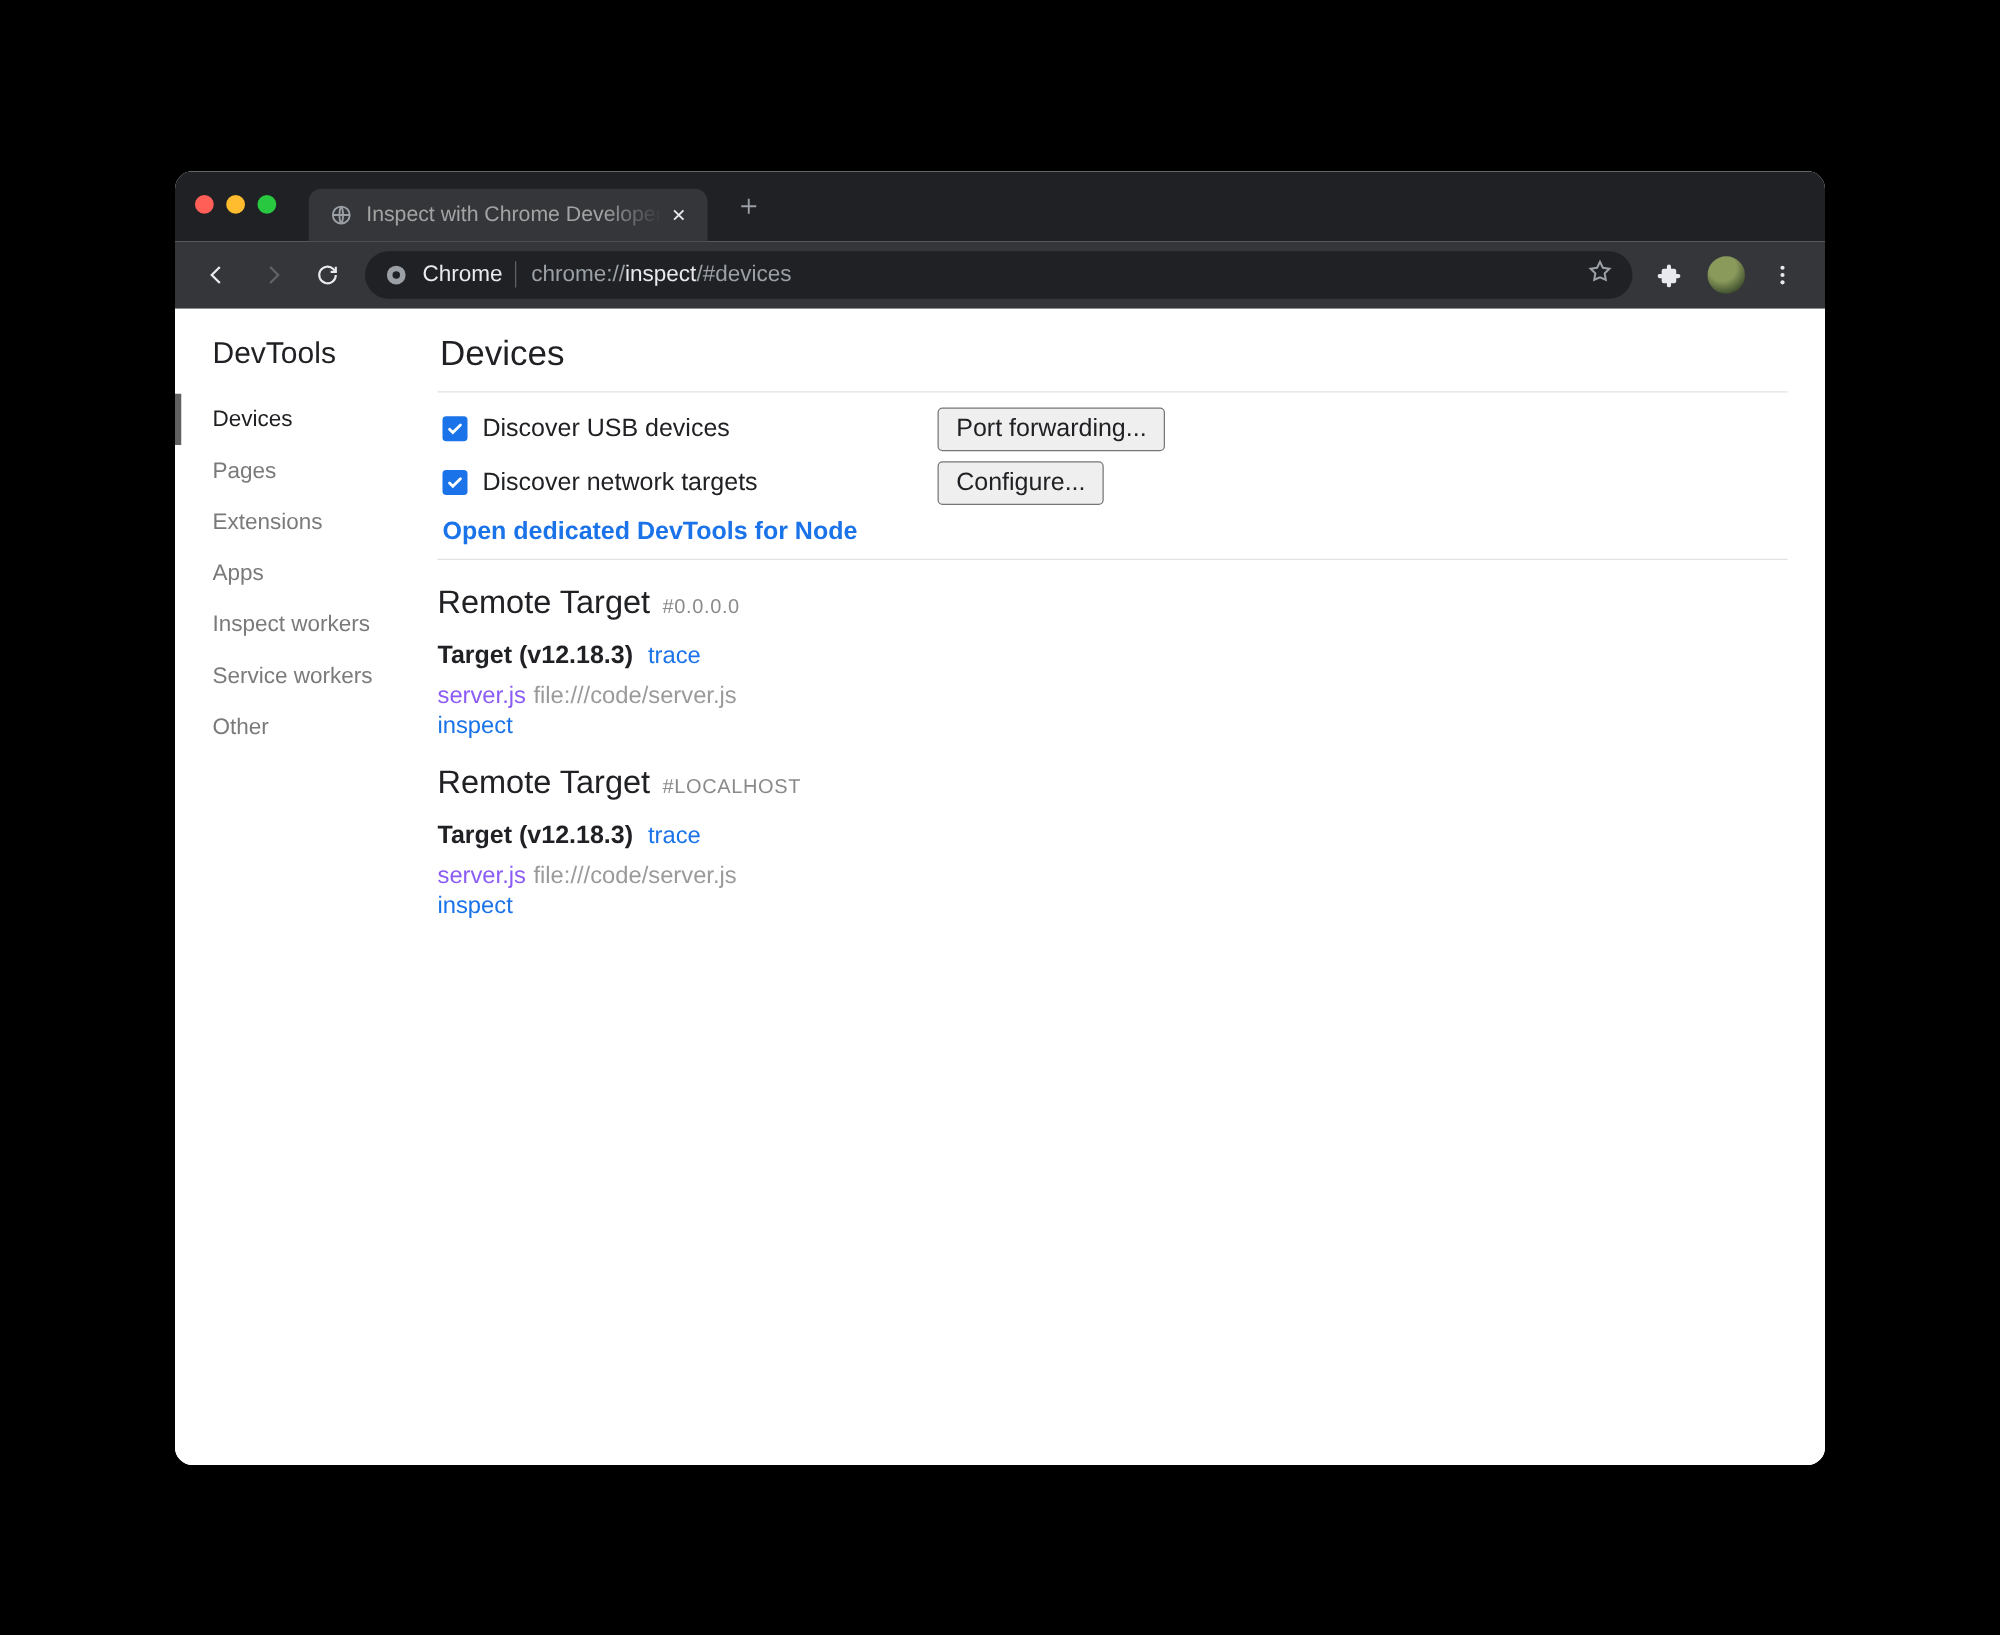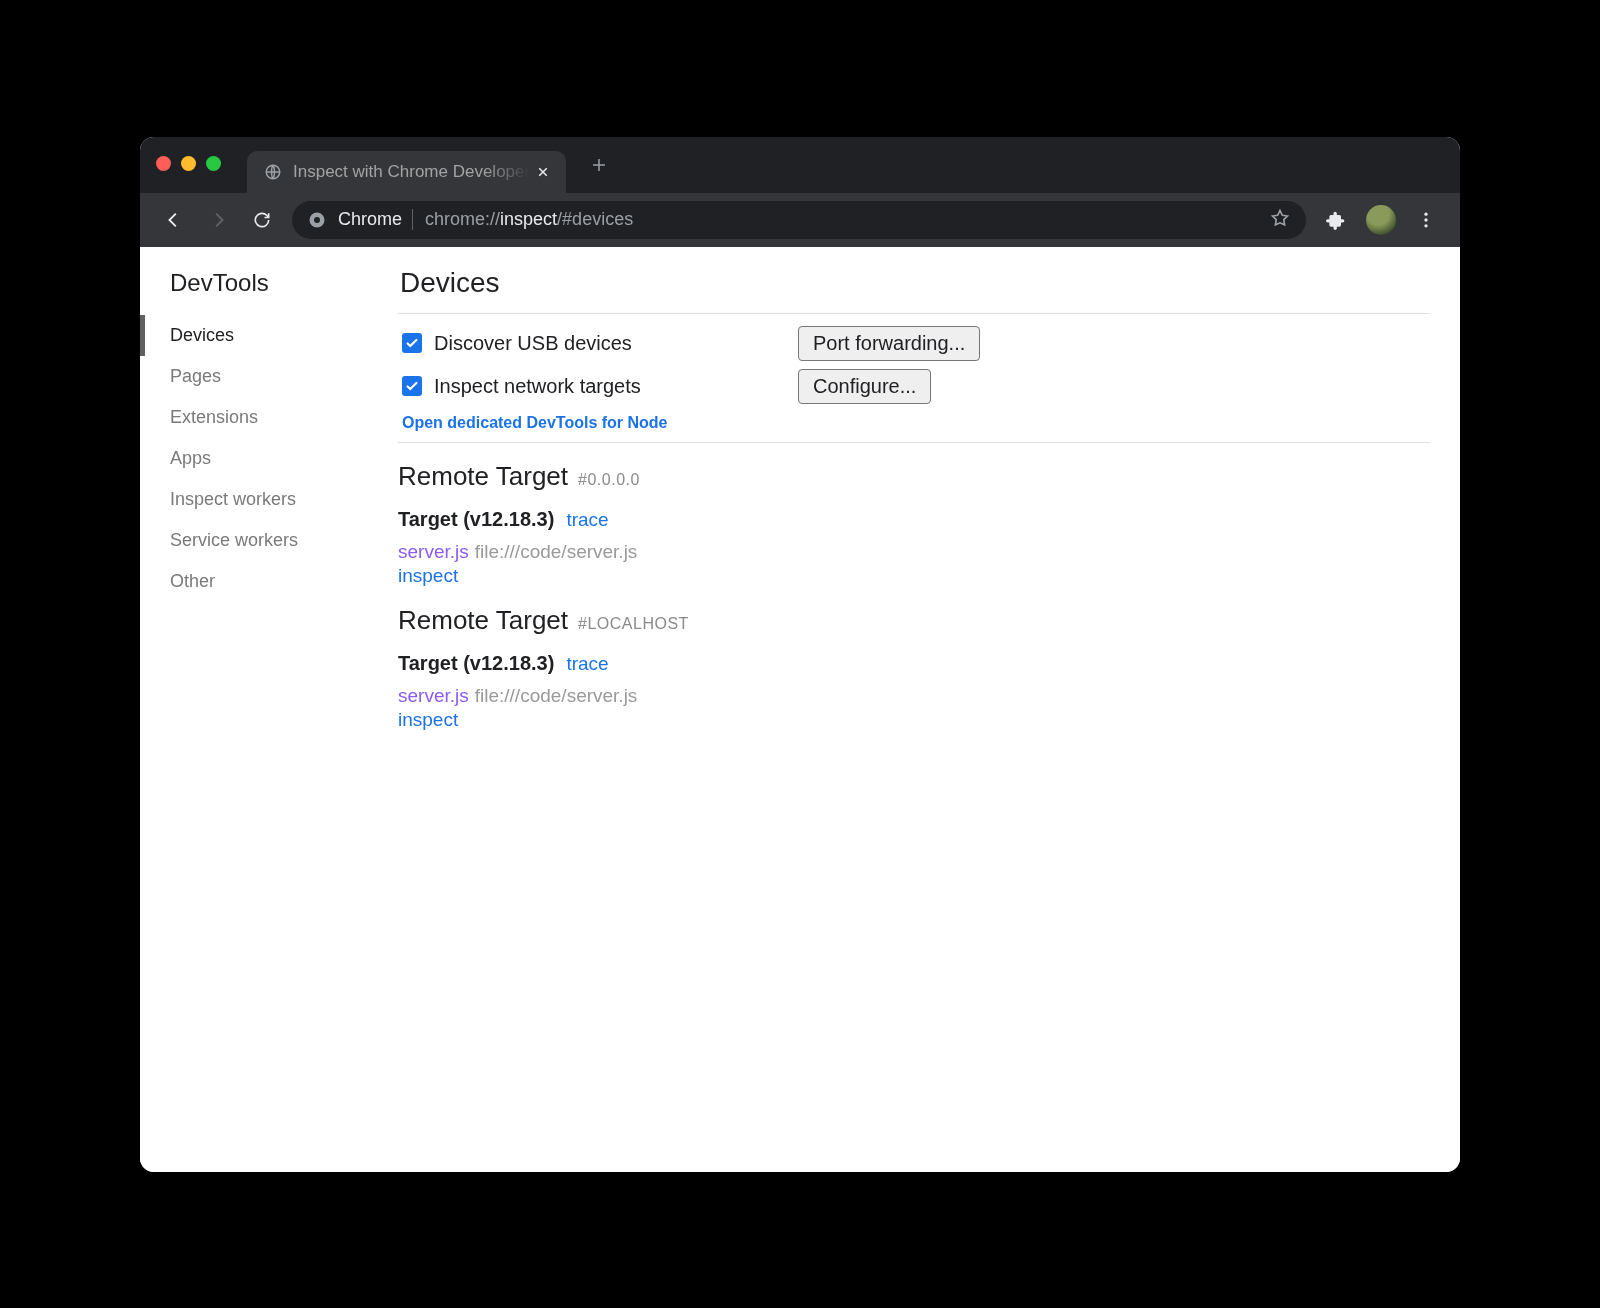--- a/index.html
+++ b/index.html
@@ -107,21 +107,21 @@
   .omnibox .url .strong { color:#e8eaed; }
   .omnibox .spacer { flex:1; }
   .omnibox .star { color:#9aa0a6; }
   .avatar {
     width:30px;height:30px;border-radius:50%;
     background: radial-gradient(circle at 40% 30%, #8a9a5b 0 40%, #3a4a2b 80%);
     margin: 0 6px;
   }
   
   .content {
-    flex:1; background:#fff; display:flex; overflow:hidden;gap:48px;
+    flex:1; background:#fff; display:flex; overflow:hidden;
   }
   .sidebar {
     width: 210px; padding: 22px 0 0 0;
     border-left: 4px solid transparent;
   }
   .sidebar h2 {
     font-size: 24px; font-weight: 500; color:#202124;
     padding: 0 0 18px 26px;
   }
   .side-item {
@@ -154,21 +154,21 @@
     margin-right:12px; margin-left:4px;
   }
   .chk svg { width:14px;height:14px; }
   .discover-label span { font-size:20px; color:#202124; }
   .btn {
     font-size:20px; color:#202124; background:#efefef;
     border:1px solid #767676; border-radius:4px;
     padding: 5px 14px;
   }
   .link { color:#1a73e8; text-decoration:none; cursor:pointer; }
-  .node-link { font-size:16px; margin: 10px 0 10px 4px; font-weight:600; }
+  .node-link { font-size:20px; margin: 10px 0 10px 4px; font-weight:600; }
   .remote-header {
     display:flex; align-items:baseline; gap:10px; margin-top:18px;
   }
   .remote-header h2 { font-size:26px; font-weight:500; color:#202124; }
   .hash { color:#8a8a8a; font-size:16px; letter-spacing:0.5px; }
   .target-block { margin: 14px 0 18px 0; }
   .target-title { font-size:20px; font-weight:700; color:#202124; display:inline; }
   .trace { font-size:19px; margin-left:12px; }
   .file-row { margin-top:10px; }
   .file-name { font-size:19px; color:#8b5cf6; }
@@ -287,21 +287,21 @@
         <button class="btn">Port forwarding...</button>
       </div>
 
       <div class="discover-row">
         <label class="discover-label">
           <span class="chk">
             <svg viewBox="0 0 16 16">
                 <path d="M3 8.5l3 3 7-7" stroke="#fff" stroke-width="2.5" fill="none" stroke-linecap="round"></path>
               </svg>
           </span>
-          <span>Inspect network targets</span>
+          <span>Discover network targets</span>
         </label>
         <button class="btn">Configure...</button>
       </div>
 
       <div class="node-link"><a class="link">Open dedicated DevTools for Node</a></div>
 
       <div class="section-divider"></div>
 
       <div id="targets">
           <div class="target-block">

